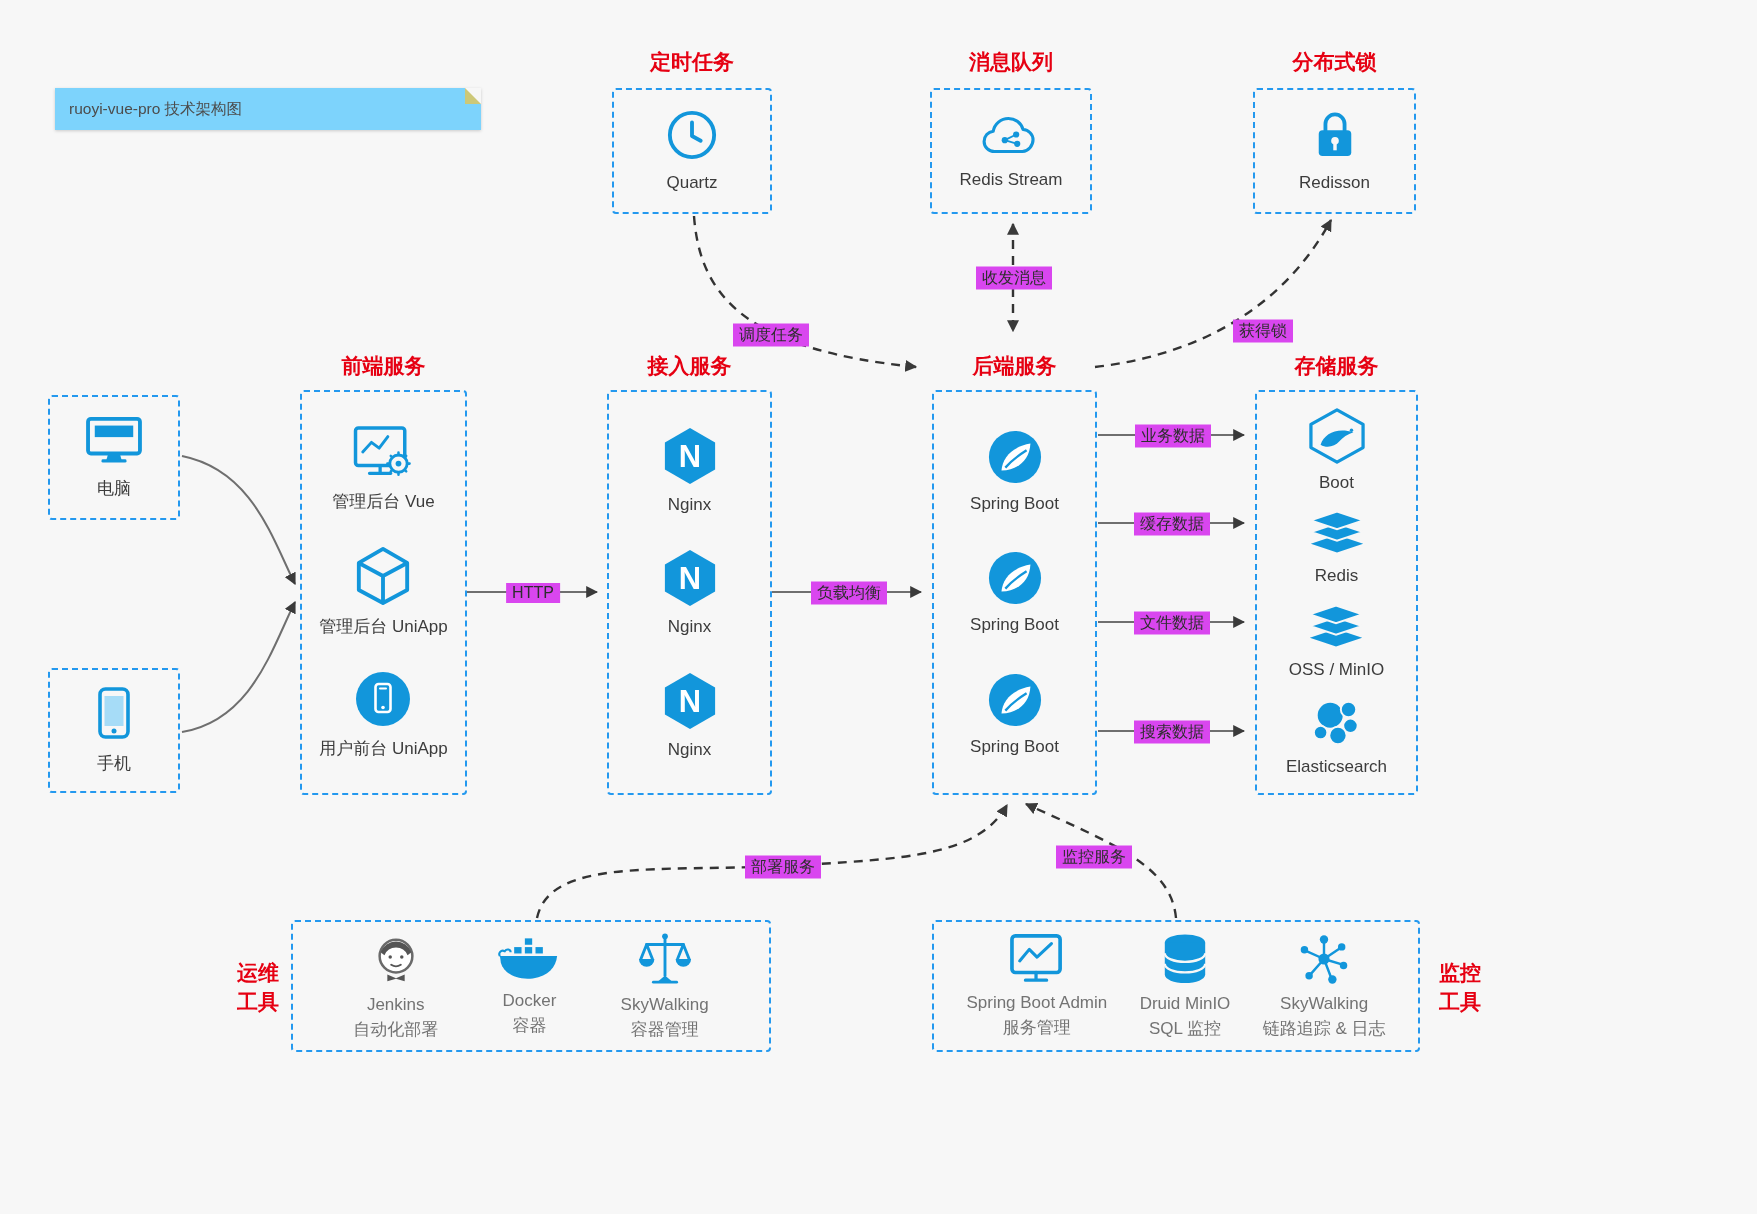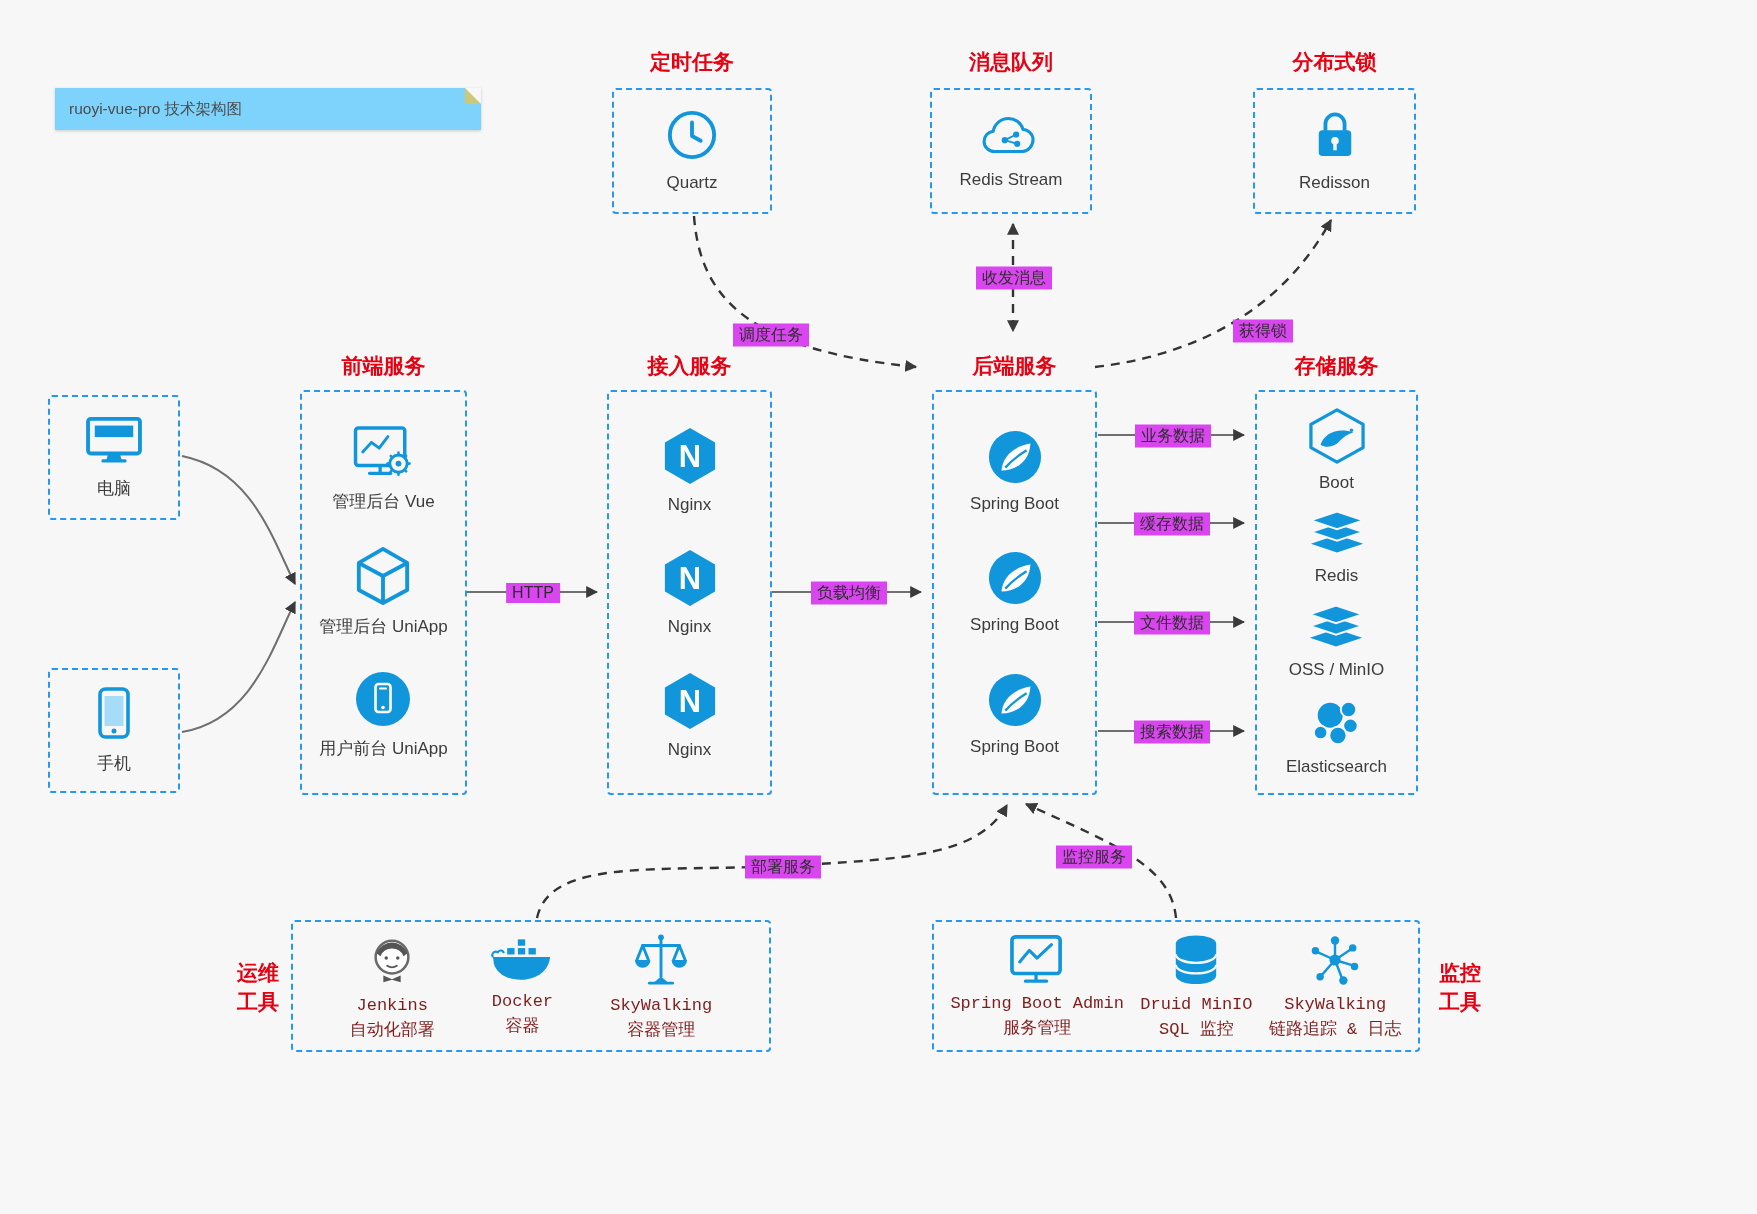--- a/index.html
+++ b/index.html
@@ -17,21 +17,21 @@
   .dbox{position:absolute;border:2px dashed #2499ef;border-radius:4px;
         display:flex;align-items:center;box-sizing:border-box;}
   .top-box{flex-direction:column;justify-content:center;gap:12px;}
   .col-box{flex-direction:column;justify-content:space-evenly;}
   .row-box{flex-direction:row;justify-content:space-evenly;}
   .item{display:flex;flex-direction:column;align-items:center;gap:9px;}
   .ilabel{font-size:17px;color:#3c3c3c;white-space:nowrap;}
   .icon{display:block;line-height:0;}
   .tool{display:flex;flex-direction:column;align-items:center;gap:3px;text-align:center;}
   .tool .icon{margin-bottom:5px;}
-  .tool .name,.tool .desc{font-size:17px;color:#7f1d1d;white-space:nowrap;font-family:Liberation Mono, monospace;}
+  .tool .name,.tool .desc{font-size:17px;color:#737373;white-space:nowrap;}
   .elabel{position:absolute;transform:translate(-50%,-50%);font-size:16px;color:#2e2e2e;
         background:#d946ef;padding:1px 6px;white-space:nowrap;}
 </style>
 </head>
 <body>
 
 <div class="canvas">
 
   <svg class="wires" width="1757" height="1214">
     <defs>

